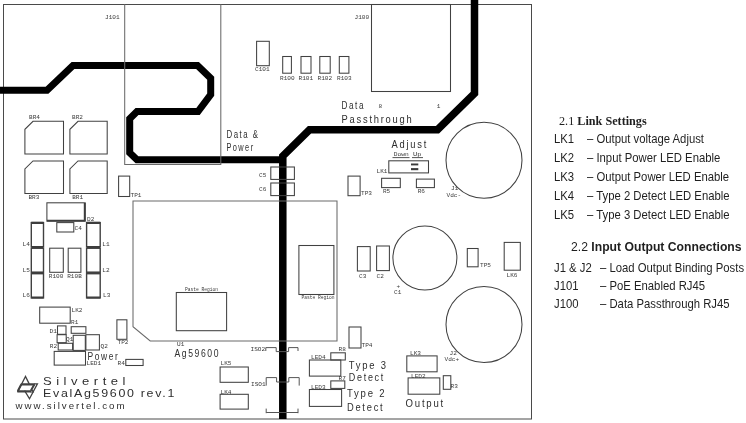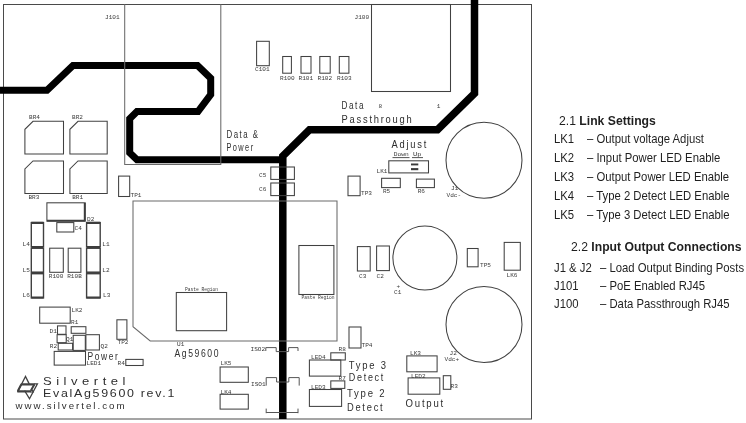--- a/index.html
+++ b/index.html
@@ -286,21 +286,21 @@
     <text x="410" y="354.8">LK3</text>
 
     <text x="411" y="377.5">LED2</text>
 
     <text x="450.5" y="388.3">R3</text>
 
     <text x="405.5" y="406.7" font-size="10.6" letter-spacing="2" textLength="39.6" lengthAdjust="spacingAndGlyphs" font-family="Liberation Sans,sans-serif" fill="#2e2e2e">Output</text>
   </g>
 </svg>
 
-<div class="rt" style="top:113.5px;left:559px;"><span class="hd">2.1 <b>Link Settings</b></span></div>
+<div class="rt" style="top:113.5px;left:559px;font-family:Liberation Serif, serif;"><span class="hd">2.1 <b>Link Settings</b></span></div>
 <div class="rt" style="top:132.2px;">
       <span class="lbl">LK1</span>
       <span class="dsc" style="left:586.5px;">– Output voltage Adjust</span>
     </div>
 <div class="rt" style="top:151.4px;">
       <span class="lbl">LK2</span>
       <span class="dsc" style="left:586.5px;">– Input Power LED Enable</span>
     </div>
 <div class="rt" style="top:170.0px;">
       <span class="lbl">LK3</span>

